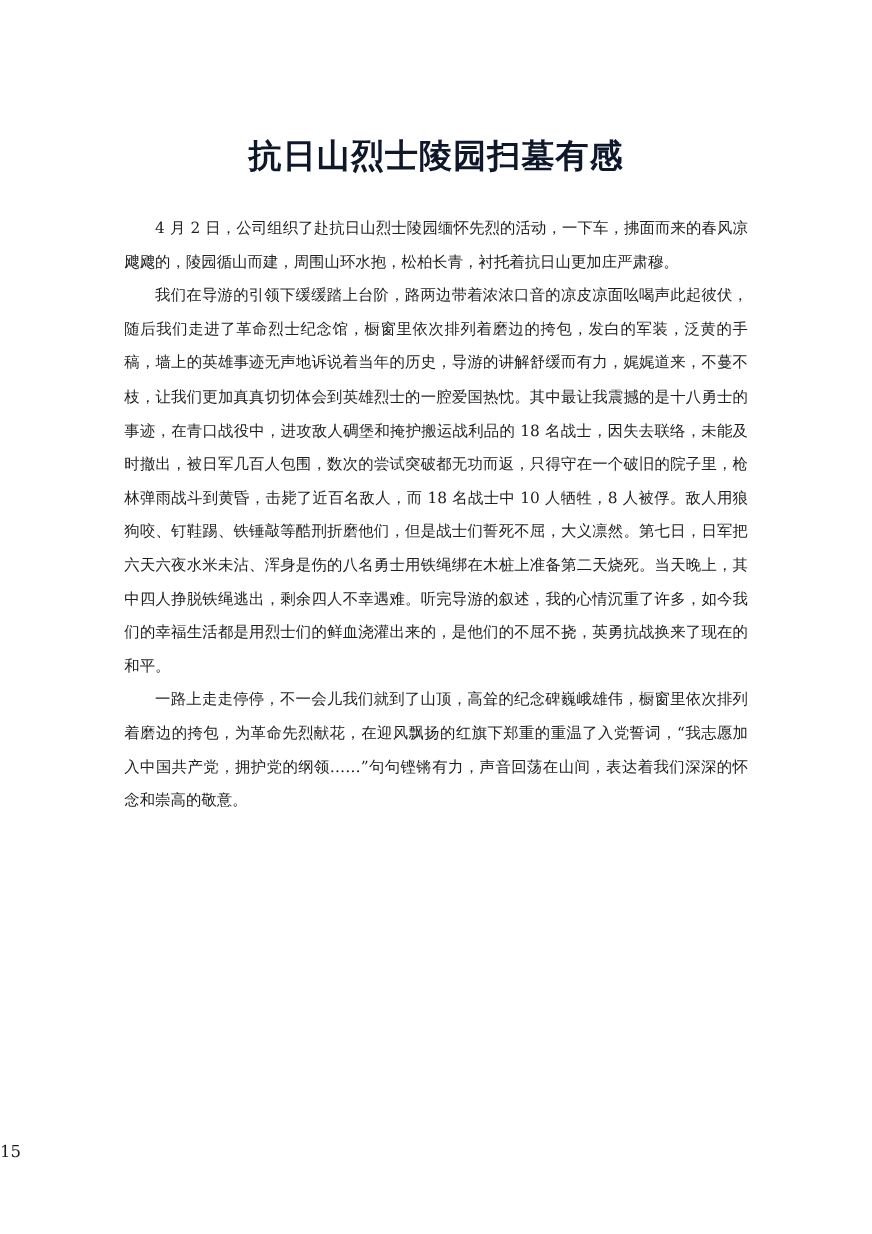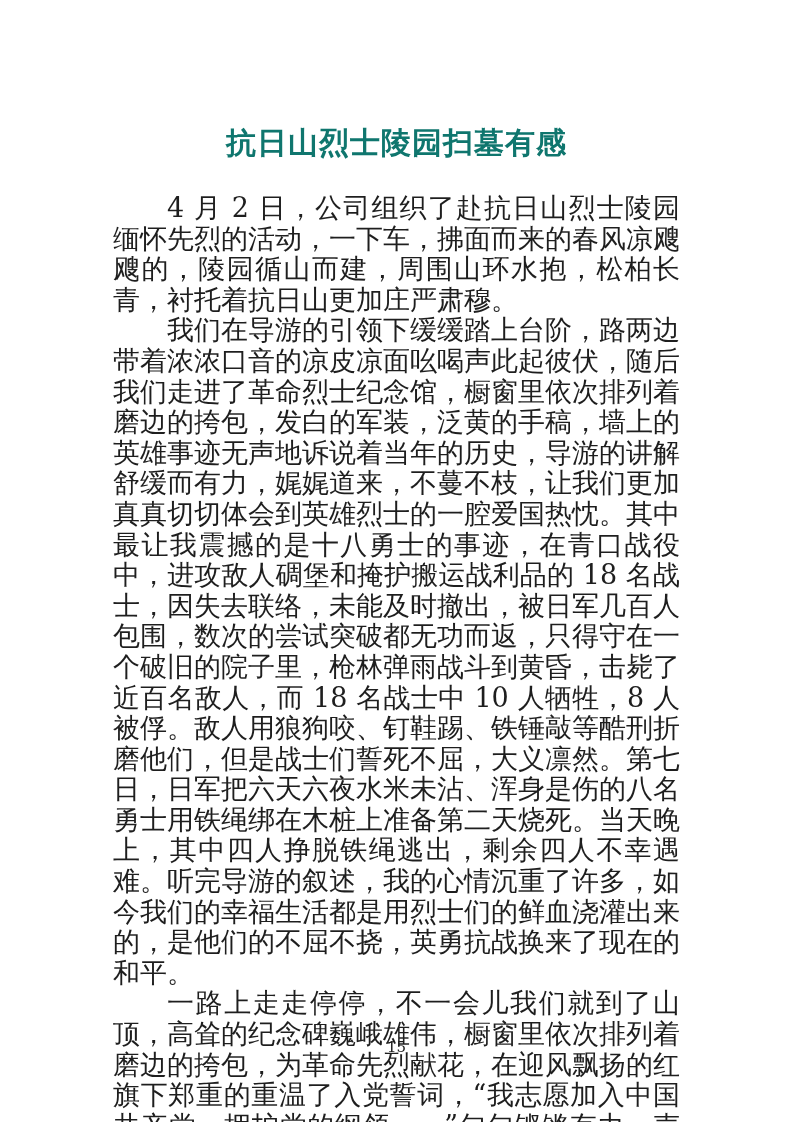--- a/index.html
+++ b/index.html
@@ -18,39 +18,39 @@
     overflow: hidden;
   }
   .doc-title {
     margin: 0 0 33px 0;
     text-align: center;
     font-family: "DejaVu Sans", "Liberation Sans", sans-serif;
     font-weight: 700;
     font-size: 30px;
     line-height: 34px;
     letter-spacing: 1px;
-    color: #0f766e;
+    color: #0f172a;
   }
   .doc-body p {
     margin: 0;
     font-family: "DejaVu Serif", "Liberation Serif", serif;
-    font-size: 27px;
+    font-size: 14px;
     line-height: 30.6px;
     text-align: justify;
     text-justify: inter-ideograph;
     text-indent: 2em;
     word-break: break-all;
     color: #1e1e1e;
   }
   .page-footer {
     position: absolute;
     left: 0;
     top: 1038px;
     width: 793px;
-    text-align: center;
+    text-align: left;
     font-family: "DejaVu Serif", "Liberation Serif", serif;
     font-size: 15px;
     color: #1e1e1e;
   }
 </style>
 </head>
 <body>
 
 <div class="page">
   <h1 class="doc-title">抗日山烈士陵园扫墓有感</h1>

